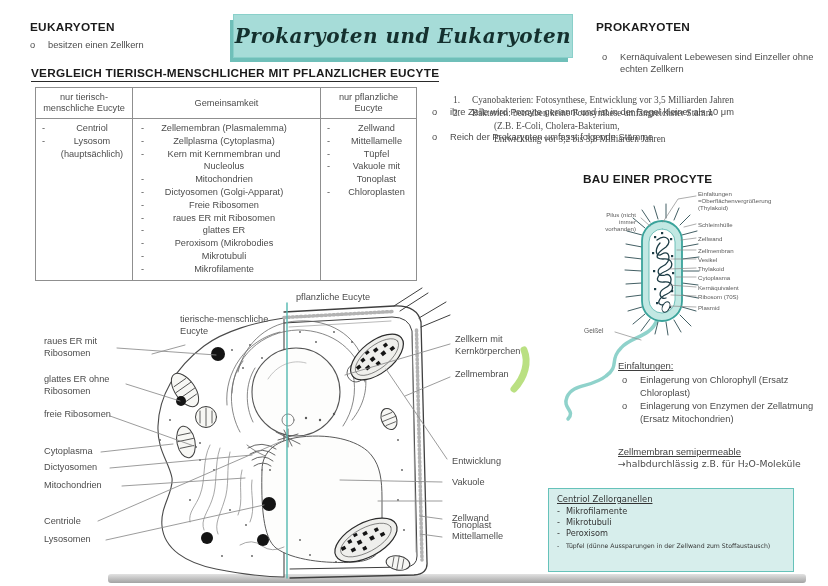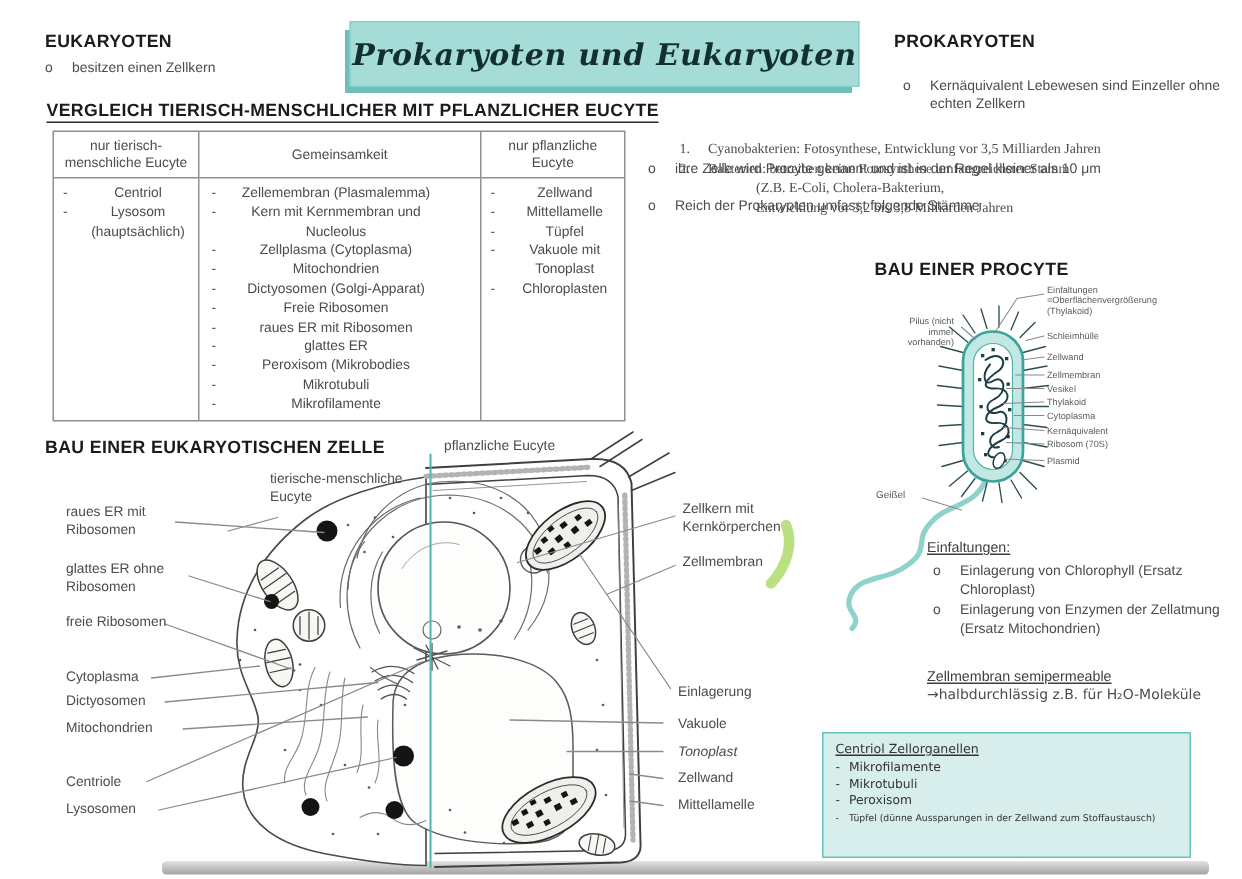--- a/index.html
+++ b/index.html
@@ -15,21 +15,21 @@
           display:flex;align-items:center;justify-content:center;}
   .banner span{font-family:"DejaVu Serif",serif;font-style:italic;font-weight:700;
                font-size:20px;color:#14302e;letter-spacing:.5px;}
   
   .t{position:absolute;font-size:9.3px;line-height:12.5px;color:#4c4c4c;}
   .ob{position:relative;padding-left:22px;}
   .ob::before{content:"o";position:absolute;left:4px;top:0;color:#4c4c4c;}
   .numlist{margin:0;padding:0;list-style:none;counter-reset:n;}
   .numlist>li{position:relative;padding-left:20px;line-height:13px;counter-increment:n;font-family:Liberation Serif, serif;}
   .numlist>li::before{content:counter(n) ".";position:absolute;left:1px;}
-  .cont{margin-left:32px;}
+  .cont{margin-left:22px;}
   
   .cmp{position:absolute;left:35px;top:87px;width:380px;border:1px solid #8f8f8f;
        display:grid;grid-template-columns:97px 188px 95px;font-size:9.2px;}
   .cmp .hd{height:31px;display:flex;align-items:center;justify-content:center;text-align:center;
            line-height:11px;border-bottom:1px solid #8f8f8f;padding:0 4px;box-sizing:border-box;}
   .cmp .bd{min-height:152px;text-align:center;}
   .cmp .c1,.cmp .c2{border-right:1px solid #8f8f8f;}
   .cell-list{list-style:none;margin:0;padding:3px 4px 4px 0;}
   .cell-list li{position:relative;padding-left:23px;line-height:12.8px;}
   .cell-list li::before{content:"-";position:absolute;left:8px;}
@@ -319,22 +319,22 @@
     <div class="hd">nur pflanzliche Eucyte</div>
     <div class="bd c1">
       <ul class="cell-list narrow">
         <li>Centriol</li>
         <li>Lysosom (hauptsächlich)</li>
       </ul>
     </div>
     <div class="bd c2">
       <ul class="cell-list mid">
         <li>Zellemembran (Plasmalemma)</li>
+        <li>Zellplasma (Cytoplasma)</li>
         <li>Kern mit Kernmembran und Nucleolus</li>
-        <li>Zellplasma (Cytoplasma)</li>
         <li>Mitochondrien</li>
         <li>Dictyosomen (Golgi-Apparat)</li>
         <li>Freie Ribosomen</li>
         <li>raues ER mit Ribosomen</li>
         <li>glattes ER</li>
         <li>Peroxisom (Mikrobodies</li>
         <li>Mikrotubuli</li>
         <li>Mikrofilamente</li>
       </ul>
     </div>
@@ -342,38 +342,37 @@
       <ul class="cell-list narrow">
         <li>Zellwand</li>
         <li>Mittellamelle</li>
         <li>Tüpfel</li>
         <li>Vakuole mit Tonoplast</li>
         <li>Chloroplasten</li>
       </ul>
     </div>
   </div>
 
-  <div class="h z2" style="left:30px;top:291px;">BAU EINER EUKARYOTISCHEN ZELLE</div>
   <div class="lbl z2" style="left:180px;top:314px;width:112px;">tierische-menschliche Eucyte</div>
   <div class="lbl z2" style="left:296px;top:292px;width:110px;">pflanzliche Eucyte</div>
 
   <div class="lbl z2" style="left:44px;top:336px;width:70px;">raues ER mit Ribosomen</div>
   <div class="lbl z2" style="left:44px;top:374px;width:82px;">glattes ER ohne Ribosomen</div>
   <div class="lbl z2" style="left:44px;top:409px;width:100px;">freie Ribosomen</div>
   <div class="lbl z2" style="left:44px;top:446px;">Cytoplasma</div>
   <div class="lbl z2" style="left:44px;top:462px;">Dictyosomen</div>
   <div class="lbl z2" style="left:44px;top:480px;">Mitochondrien</div>
   <div class="lbl z2" style="left:44px;top:516px;">Centriole</div>
   <div class="lbl z2" style="left:44px;top:534px;">Lysosomen</div>
 
   <div class="lbl z2" style="left:455px;top:334px;width:85px;">Zellkern mit Kernkörperchen</div>
   <div class="lbl z2" style="left:455px;top:369px;">Zellmembran</div>
-  <div class="lbl z2" style="left:452px;top:456px;">Einlagerung</div>
+  <div class="lbl z2" style="left:452px;top:456px;">Entwicklung</div>
   <div class="lbl z2" style="left:452px;top:477px;">Vakuole</div>
-  <div class="lbl z2" style="left:452px;top:496px;font-style:italic;">Tonoplast</div>
+  <div class="lbl z2" style="left:452px;top:520px;">Tonoplast</div>
   <div class="lbl z2" style="left:452px;top:513px;">Zellwand</div>
   <div class="lbl z2" style="left:452px;top:531px;">Mittellamelle</div>
 
   <div class="h z2" style="left:583px;top:172px;">BAU EINER PROCYTE</div>
   <div class="tiny z2" style="left:588px;top:211px;width:48px;text-align:right;">Pilus (nicht immer vorhanden)</div>
   <div class="tiny z2" style="left:584px;top:327px;width:30px;font-size:6.6px;">Geißel</div>
 
   <div class="tiny z2" style="left:698px;top:190px;width:80px;">Einfaltungen =Oberflächenvergrößerung (Thylakoid)</div>
   <div class="tiny z2" style="left:698px;top:221px;width:80px;">Schleimhülle</div>
   <div class="tiny z2" style="left:698px;top:235px;width:80px;">Zellwand</div>

